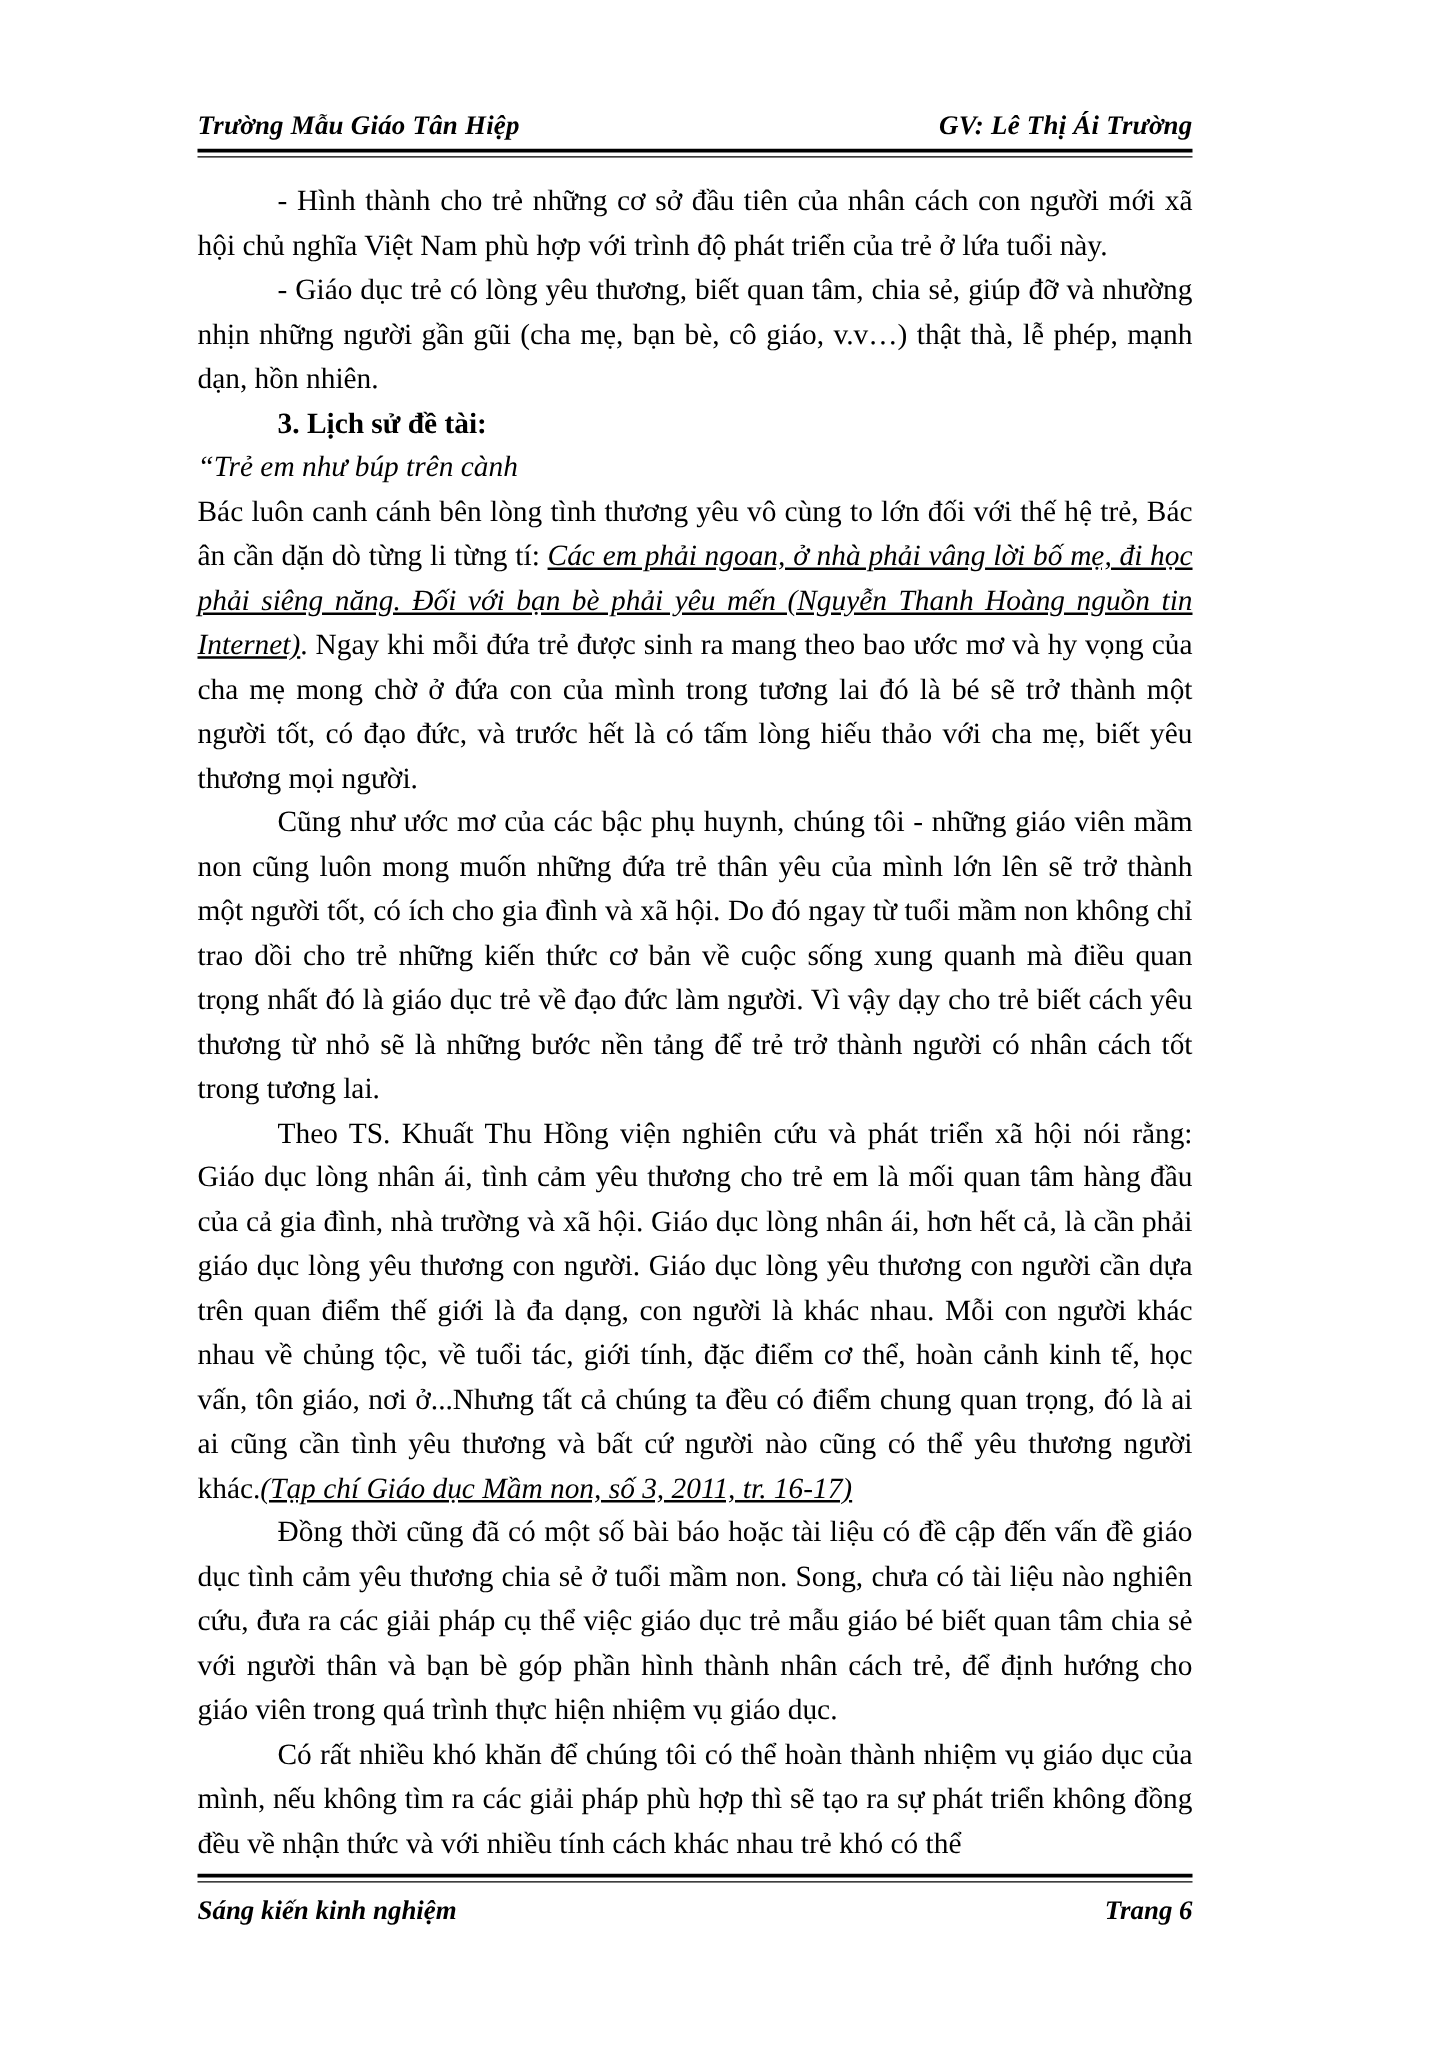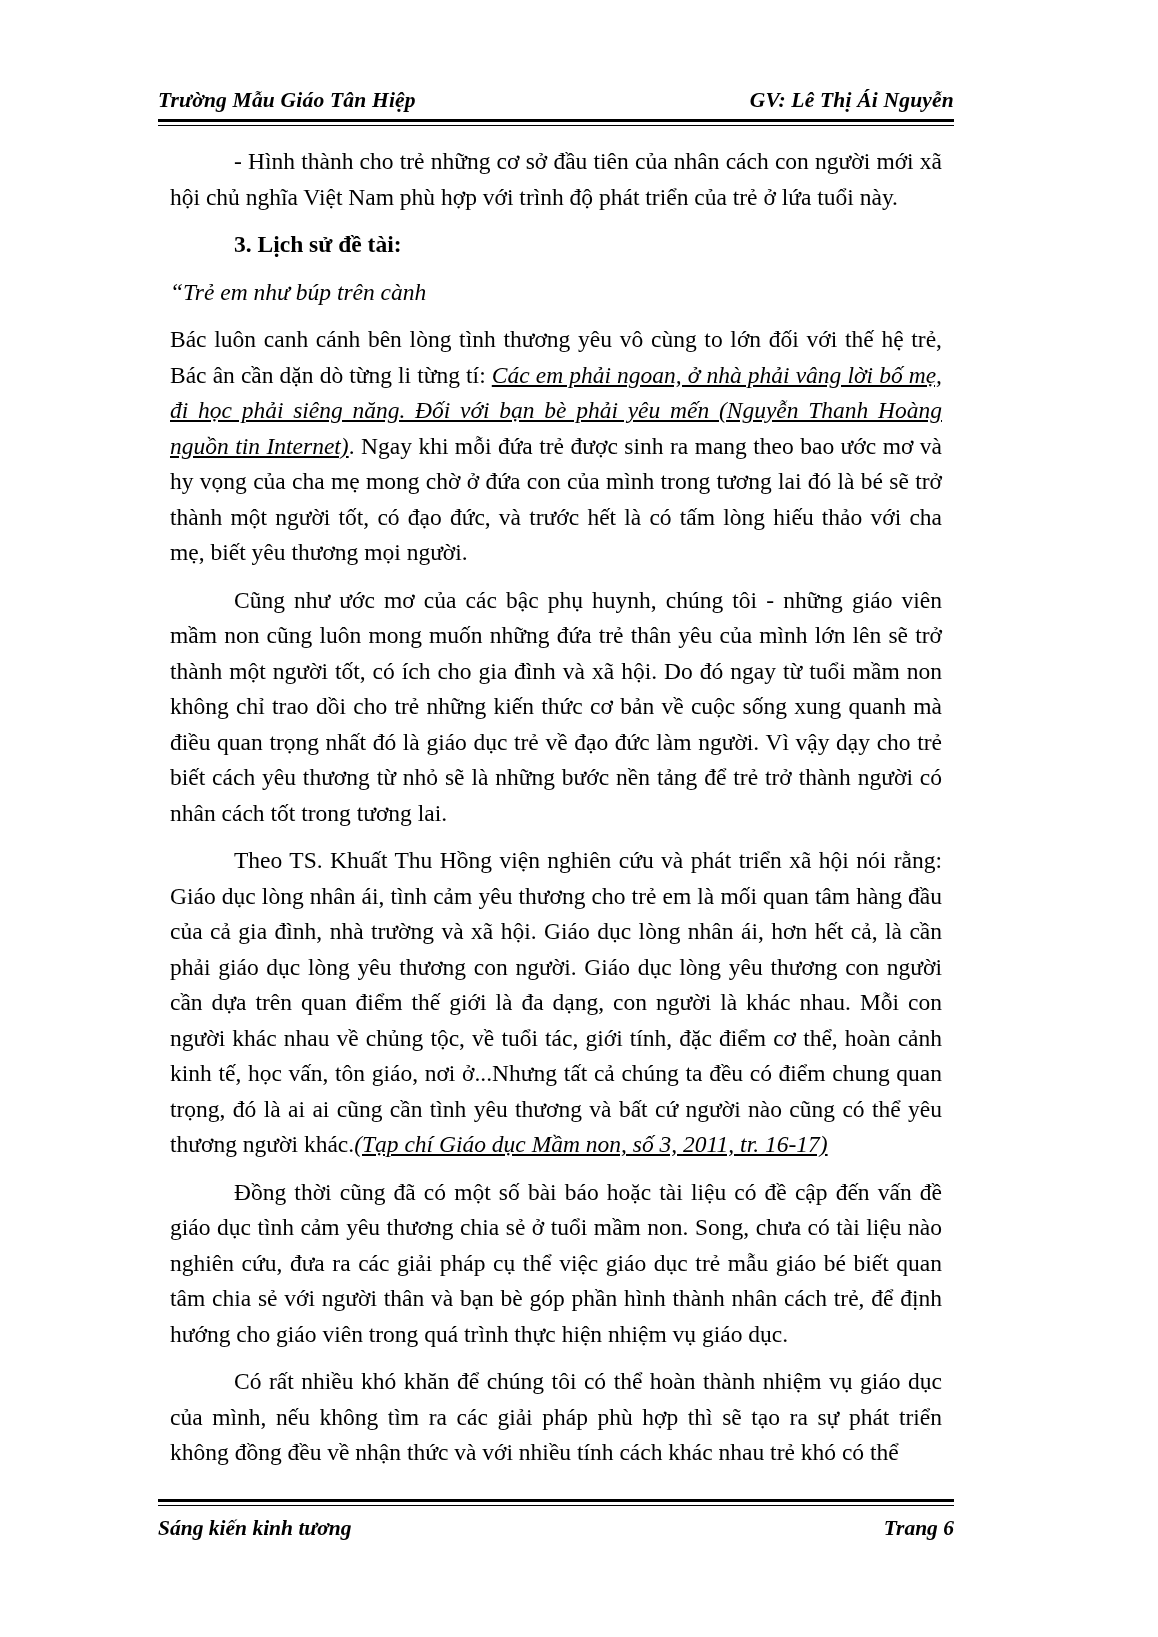--- a/index.html
+++ b/index.html
@@ -39,21 +39,21 @@
     box-sizing: content-box;
   }
   .body-text {
     margin-top: 18px;
     font-size: 23.5px;
     line-height: 35.5px;
     text-align: justify;
     text-justify: inter-word;
   }
   .body-text p {
-    margin: 12px;
+    margin: 0;
   }
   .indent {
     text-indent: 64px;
   }
   .bold { font-weight: bold; }
   .ital { font-style: italic; text-decoration: underline; }
   .quote-line {
     text-align: left;
     font-style: italic;
   }
@@ -81,28 +81,29 @@
     font-size: 21.5px;
   }
 </style>
 </head>
 <body>
 
 <div class="page">
 
   <div class="header">
     <div class="header-left">Trường Mẫu Giáo Tân Hiệp</div>
-    <div class="header-right">GV: Lê Thị Ái Nguyễn</div>
+    <div class="header-right">GV: Lê Thị Ái Trường</div>
   </div>
   <div class="rule-top"></div>
 
   <div class="body-text">
 
     <p class="indent">- Hình thành cho trẻ những cơ sở đầu tiên của nhân cách con người mới xã hội chủ nghĩa Việt Nam phù hợp với trình độ phát triển của trẻ ở lứa tuổi này.</p>
 
+    <p class="indent">- Giáo dục trẻ có lòng yêu thương, biết quan tâm, chia sẻ, giúp đỡ và nhường nhịn những người gần gũi (cha mẹ, bạn bè, cô giáo, v.v…) thật thà, lễ phép, mạnh dạn, hồn nhiên.</p>
 
     <p class="indent bold">3. Lịch sử đề tài:</p>
 
 
     <p class="quote-line q1">“Trẻ em như búp trên cành</p>
 
     <p><span>Bác luôn canh cánh bên lòng tình thương yêu vô cùng to lớn đối với thế hệ trẻ, Bác ân cần dặn dò từng li từng tí: </span><span class="ital">Các em phải ngoan, ở nhà phải vâng lời bố mẹ, đi học phải siêng năng. Đối với bạn bè phải yêu mến (Nguyễn Thanh Hoàng nguồn tin Internet)</span><span>. Ngay khi mỗi đứa trẻ được sinh ra mang theo bao ước mơ và hy vọng của cha mẹ mong chờ ở đứa con của mình trong tương lai đó là bé sẽ trở thành một người tốt, có đạo đức, và trước hết là có tấm lòng hiếu thảo với cha mẹ, biết yêu thương mọi người.</span></p>
 
     <p class="indent">Cũng như ước mơ của các bậc phụ huynh, chúng tôi - những giáo viên mầm non cũng luôn mong muốn những đứa trẻ thân yêu của mình lớn lên sẽ trở thành một người tốt, có ích cho gia đình và xã hội. Do đó ngay từ tuổi mầm non không chỉ trao dồi cho trẻ những kiến thức cơ bản về cuộc sống xung quanh mà điều quan trọng nhất đó là giáo dục trẻ về đạo đức làm người. Vì vậy dạy cho trẻ biết cách yêu thương từ nhỏ sẽ là những bước nền tảng để trẻ trở thành người có nhân cách tốt trong tương lai.</p>
 
@@ -110,18 +111,18 @@
 
     <p class="indent">Đồng thời cũng đã có một số bài báo hoặc tài liệu có đề cập đến vấn đề giáo dục tình cảm yêu thương chia sẻ ở tuổi mầm non. Song, chưa có tài liệu nào nghiên cứu, đưa ra các giải pháp cụ thể việc giáo dục trẻ mẫu giáo bé biết quan tâm chia sẻ với người thân và bạn bè góp phần hình thành  nhân cách trẻ, để định hướng cho giáo viên trong quá trình thực hiện nhiệm vụ giáo dục.</p>
 
     <p class="indent">Có rất nhiều khó khăn để chúng tôi có thể hoàn thành nhiệm vụ giáo dục của mình, nếu không tìm ra các giải pháp phù hợp thì sẽ tạo ra sự phát triển không đồng đều về nhận thức và với nhiều tính cách khác nhau trẻ khó có thể</p>
 
   </div>
 
   <div class="footer">
     <div class="rule-bottom"></div>
     <div class="footer-row">
-      <div>Sáng kiến kinh tương</div>
+      <div>Sáng kiến kinh nghiệm</div>
       <div>Trang 6</div>
     </div>
   </div>
 
 </div>
 
 </body></html>

